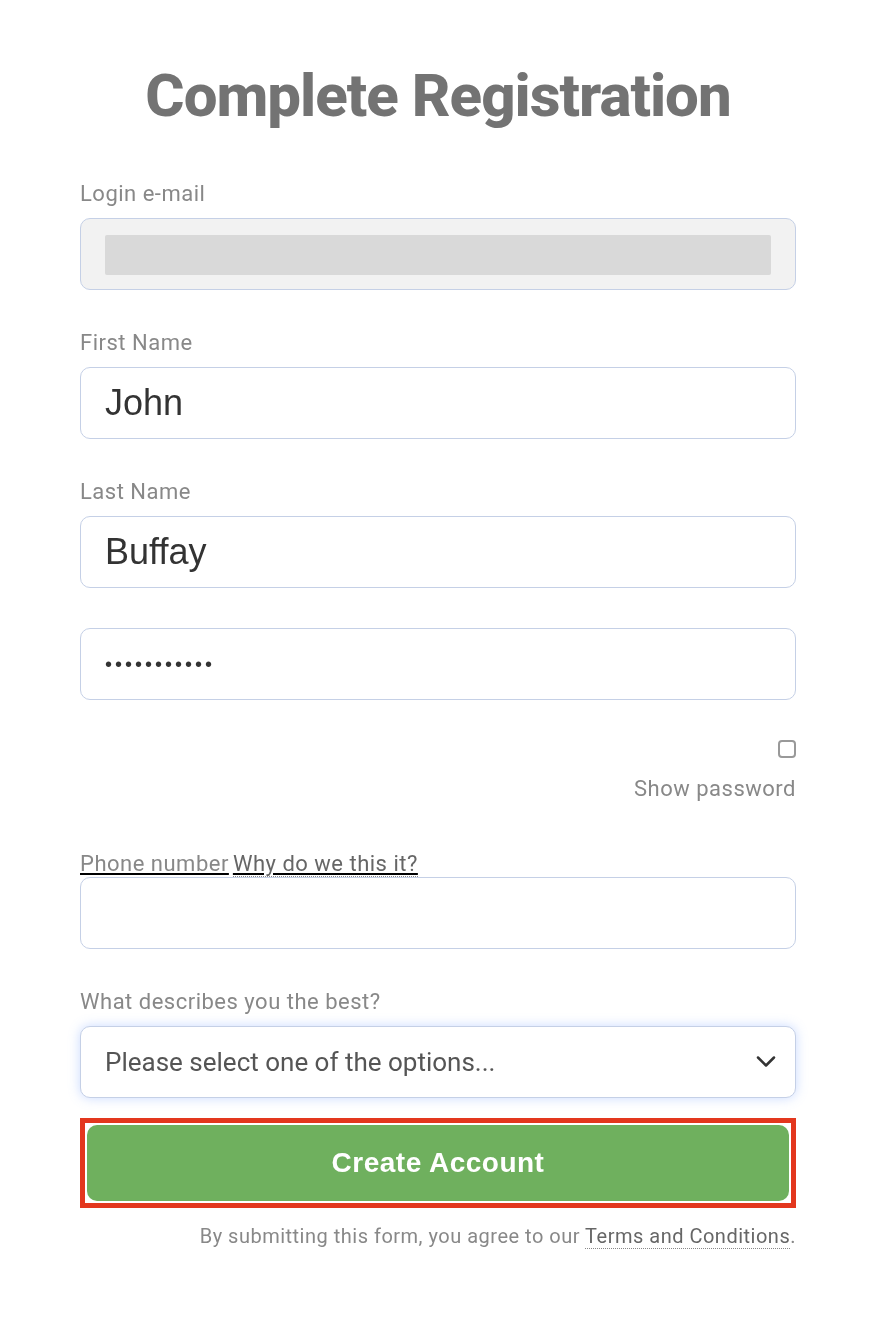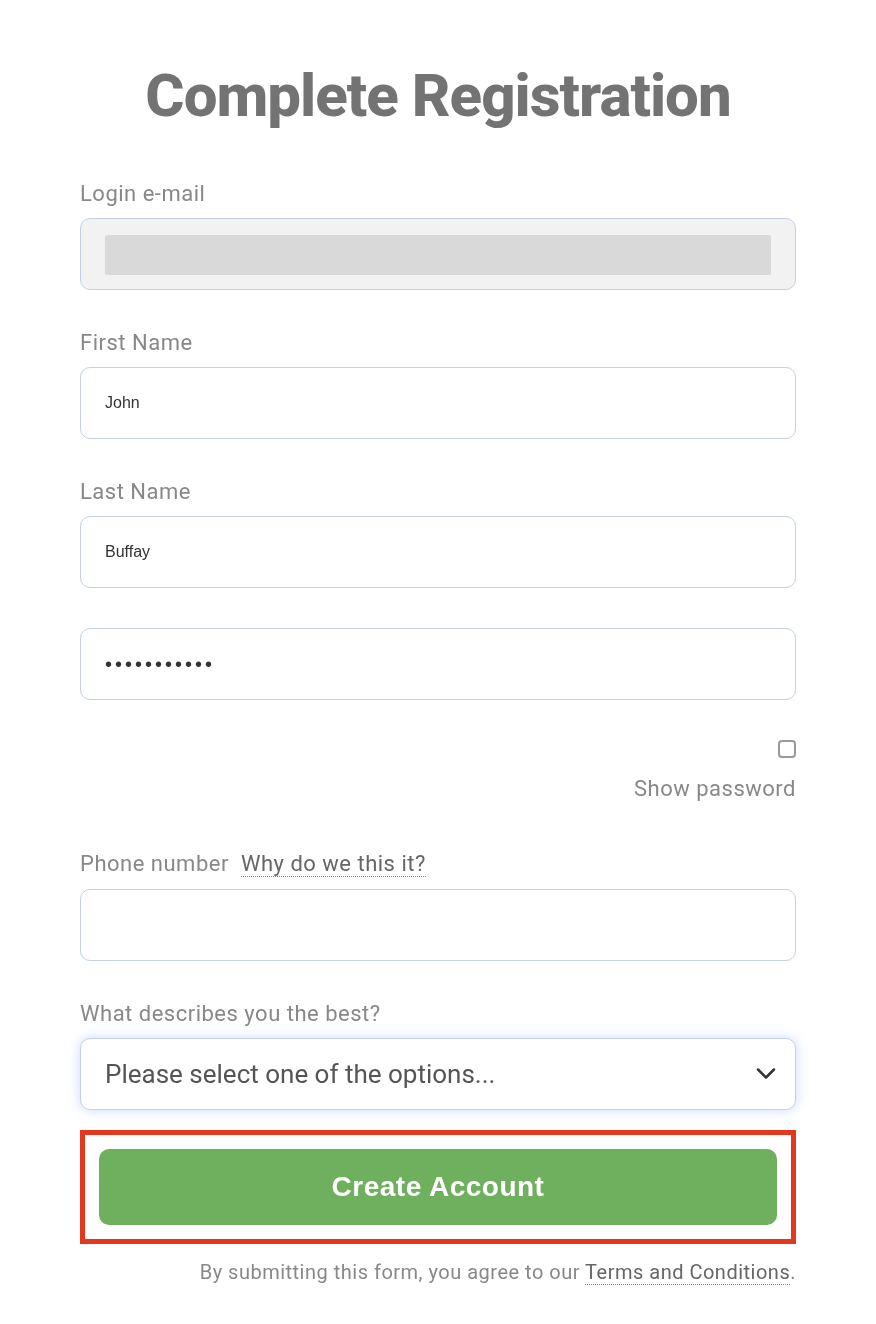--- a/index.html
+++ b/index.html
@@ -30,39 +30,39 @@
     .form-label {
       display: block;
       font-size: 22px;
       color: #888;
       letter-spacing: 0.5px;
       margin-bottom: 12px;
     }
     .phone-label-row {
       display: flex;
       align-items: baseline;
-      gap: 12px;
-      margin-bottom: 12px;
+      gap: 4px;
+      text-decoration: underline;
     }
     .phone-label-row .form-label {
       margin-bottom: 0;
     }
     .why-link {
       font-size: 22px;
       color: #666;
       text-decoration: none;
       border-bottom: 1px dotted #888;
       cursor: pointer;
       letter-spacing: 0.5px;
     }
     .text-input {
       width: 100%;
       height: 72px;
       padding: 0 24px;
-      font-size: 16px;
+      font-size: 36px;
       color: #333;
       border: 1px solid #c5d0e6;
       border-radius: 10px;
       outline: none;
       background: #fff;
     }
     .disabled-inner {
       background: #d9d9d9;
       height: 40px;
       border-radius: 2px;
@@ -121,21 +121,21 @@
     }
     .chevron-icon {
       position: absolute;
       right: 20px;
       top: 50%;
       transform: translateY(-50%);
       pointer-events: none;
     }
     .highlight-box {
       border: 5px solid #e3371e;
-      padding: 14px;
+      padding: 2px;
       margin-bottom: 16px;
     }
     .submit-button {
       width: 100%;
       height: 76px;
       background: #6fb05e;
       border: none;
       border-radius: 10px;
       color: #fff;
       font-size: 28px;

